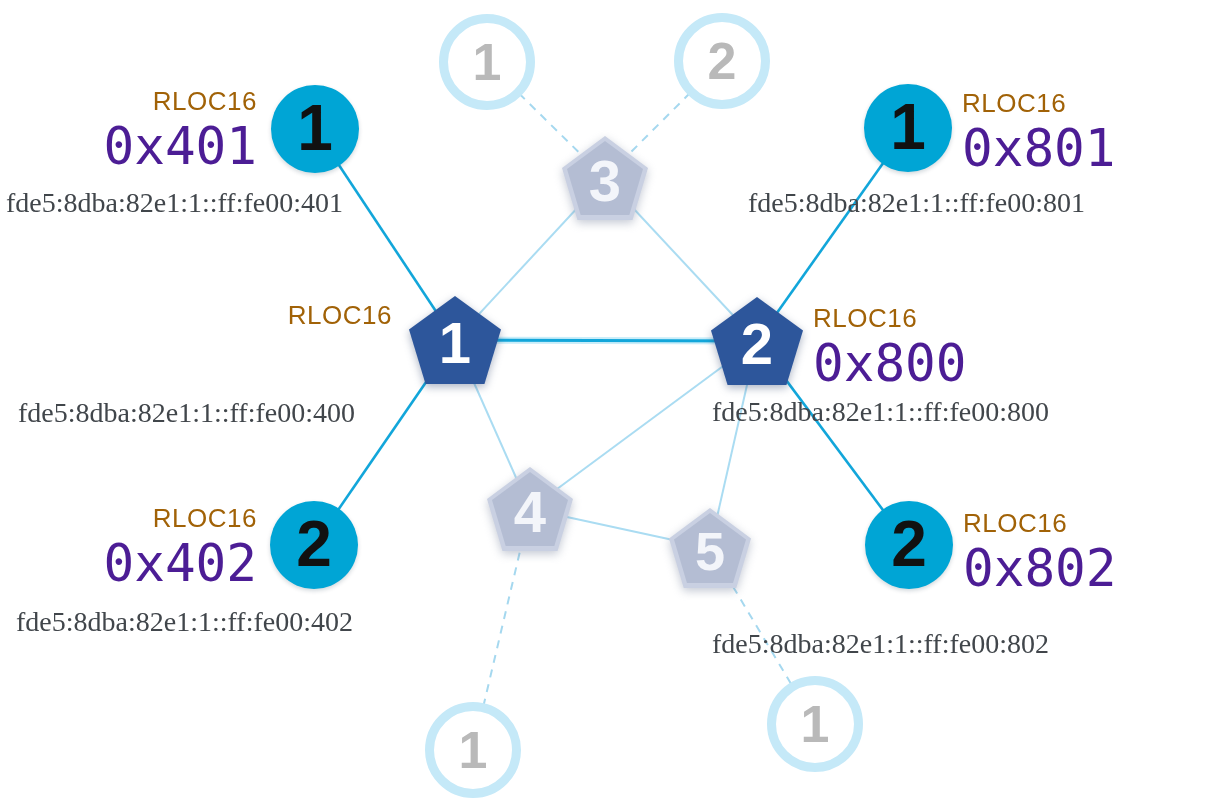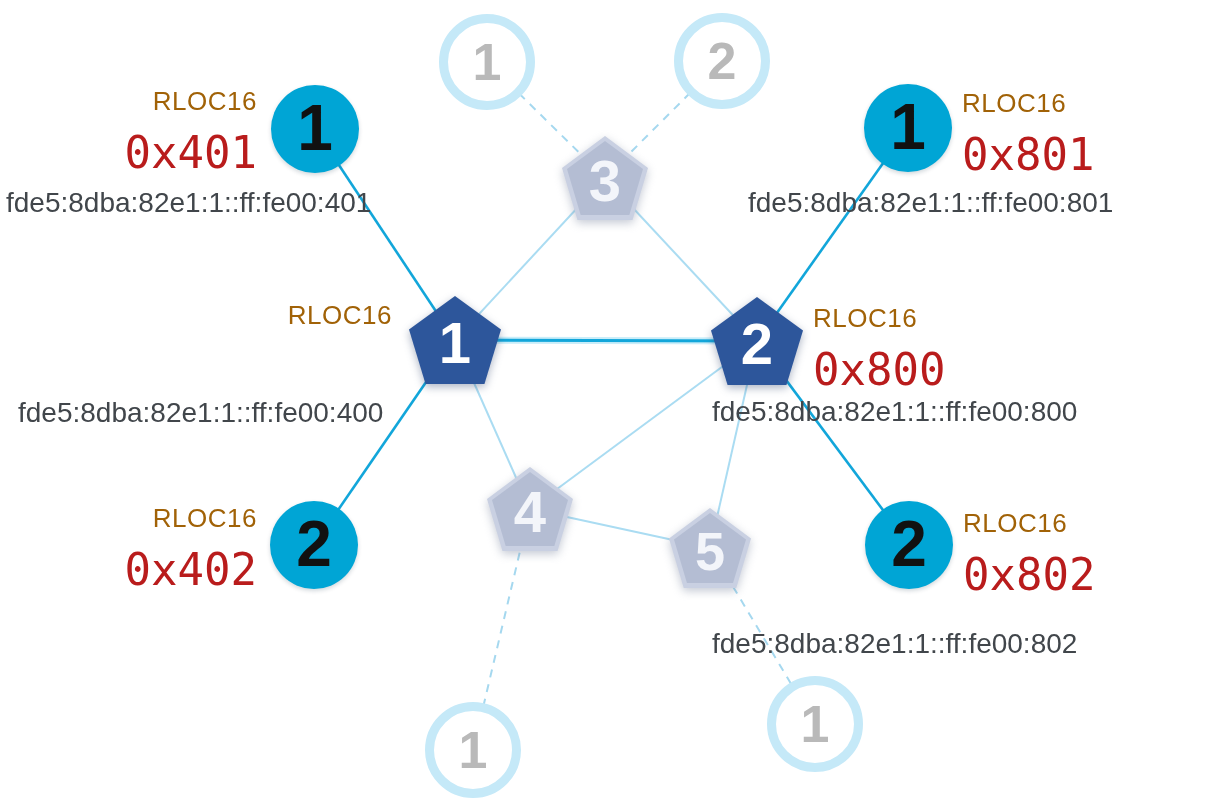--- a/index.html
+++ b/index.html
@@ -43,26 +43,26 @@
   }
   .pent-num.faded{color:#f3f5fa;}
   .lblgroup{position:absolute;line-height:1;}
   .lblgroup.align-r{text-align:right;}
   .lblgroup.align-l{text-align:left;}
   .rloc-cap{
     font-size:26px;letter-spacing:.5px;color:#a16207;
     font-family:"Liberation Sans",sans-serif;
   }
   .rloc-hex{
-    margin-top:17px;font-size:44px;color:#b91c1c;
+    margin-top:7px;font-size:51px;color:#4c1d95;
     font-family:"DejaVu Sans Mono",monospace;
   }
   .ip-addr{
     position:absolute;font-size:28px;color:#41464b;line-height:1.15;
-    font-family:Liberation Sans, sans-serif;white-space:nowrap;
+    font-family:Liberation Serif, serif;white-space:nowrap;
   }
 </style>
 </head>
 <body>
 
 <div id="stage">
 
   <svg id="links" viewBox="0 0 1216 812" xmlns="http://www.w3.org/2000/svg">
       <line x1="455" y1="340" x2="605" y2="178" stroke="#aadcf2" stroke-width="2"></line>
       <line x1="757" y1="341" x2="605" y2="178" stroke="#aadcf2" stroke-width="2"></line>
@@ -155,15 +155,16 @@
   </div>
   <div class="lblgroup align-l" style="left:963px;top:510px;width:240px">
     <div class="rloc-cap">RLOC16</div>
     <div class="rloc-hex">0x802</div>
   </div>
 
   <div class="ip-addr" style="left:6px;top:187px">fde5:8dba:82e1:1::ff:fe00:401</div>
   <div class="ip-addr" style="left:748px;top:187px">fde5:8dba:82e1:1::ff:fe00:801</div>
   <div class="ip-addr" style="left:18px;top:397px">fde5:8dba:82e1:1::ff:fe00:400</div>
   <div class="ip-addr" style="left:712px;top:396px">fde5:8dba:82e1:1::ff:fe00:800</div>
+  <div class="ip-addr" style="left:16px;top:606px">fde5:8dba:82e1:1::ff:fe00:402</div>
   <div class="ip-addr" style="left:712px;top:628px">fde5:8dba:82e1:1::ff:fe00:802</div>
 
 </div>
 
 </body></html>

